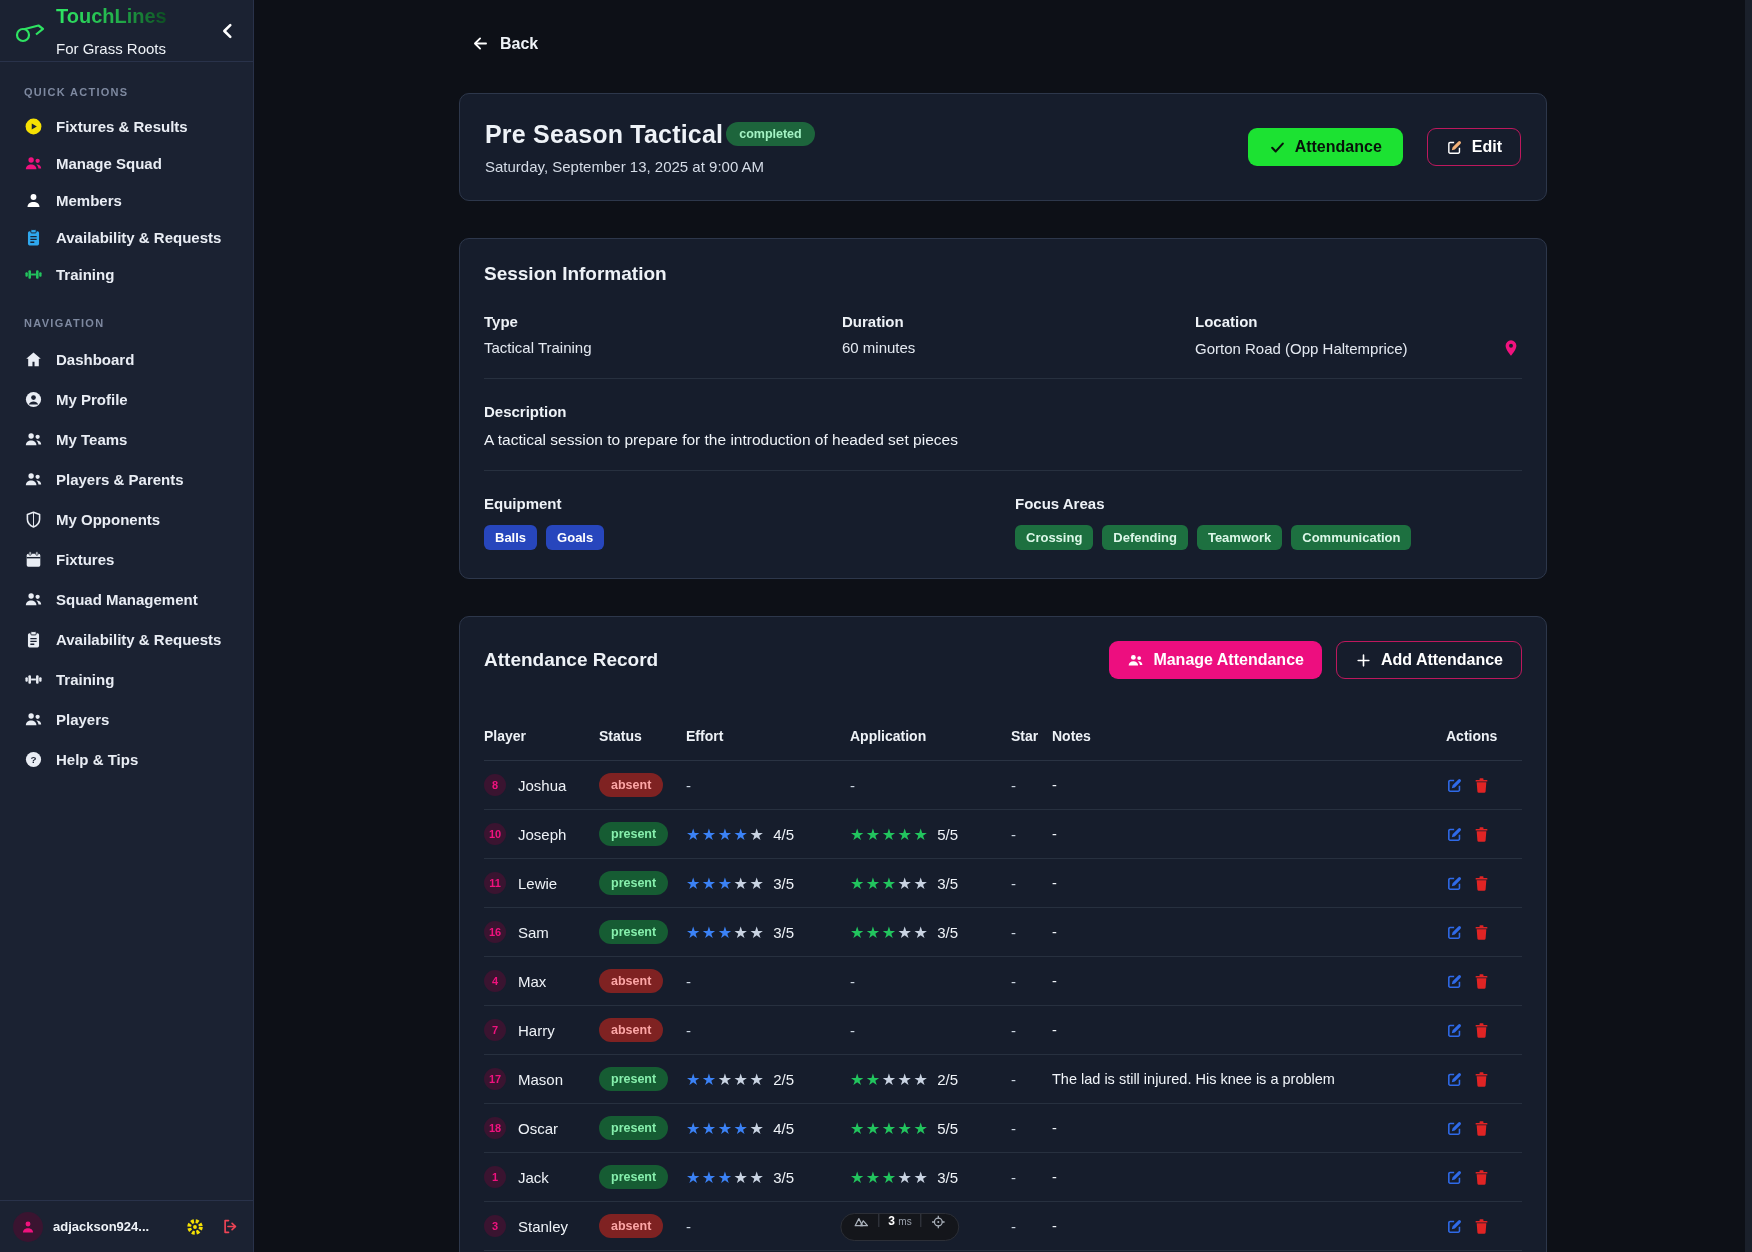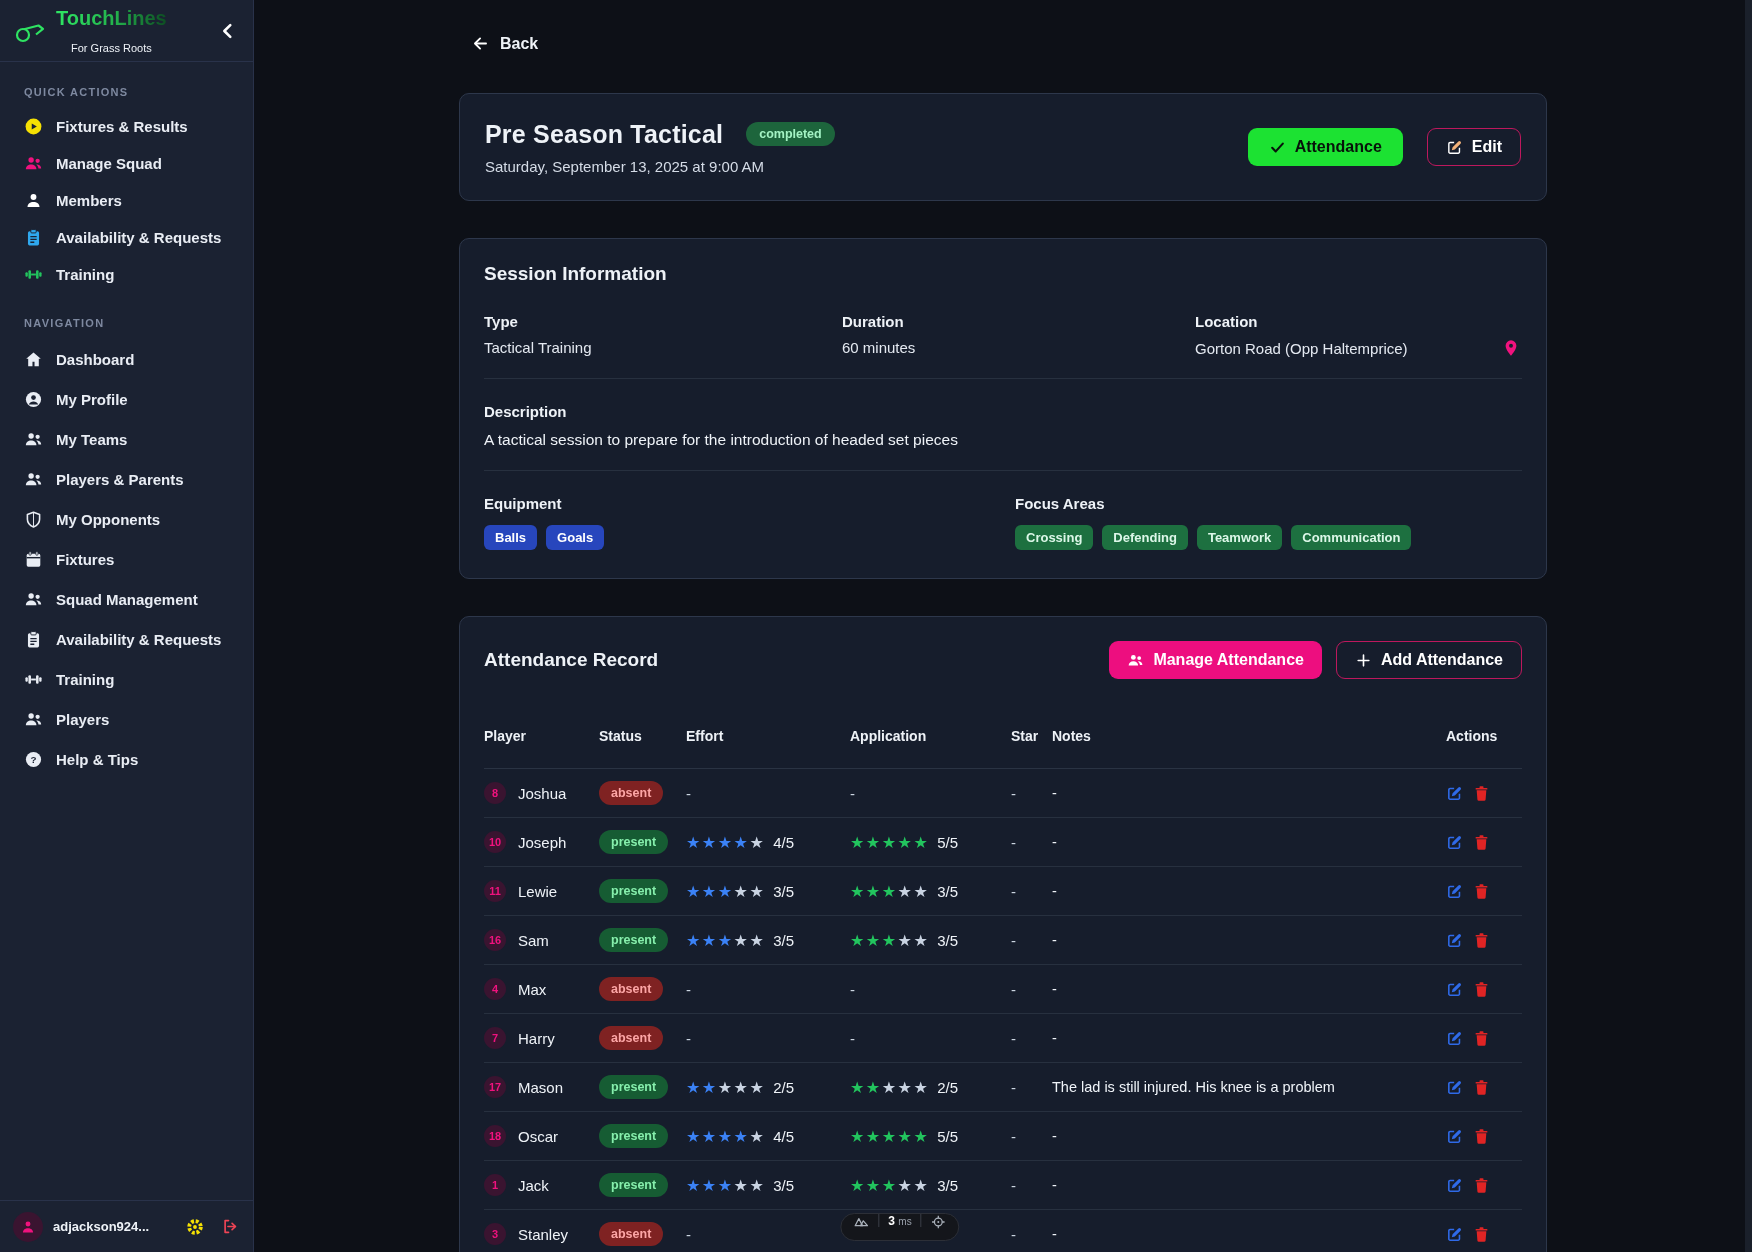--- a/index.html
+++ b/index.html
@@ -9,21 +9,21 @@
 
   
   .sidebar { position:fixed; left:0; top:0; width:254px; height:1252px;
     background:#1b2232; border-right:1px solid #29324a; z-index:5; }
   .side-head { height:62px; display:flex; align-items:center; gap:10px;
     padding:0 14px; border-bottom:1px solid #29324a; }
   .logo-ico { width:32px; height:26px; color:#2ee362; }
   .logo-txt .brand { font-size:20px; font-weight:bold;
     background:linear-gradient(90deg,#2fe764 0%,#23b04b 55%,#0d4c22 100%);
     -webkit-background-clip:text; background-clip:text; color:transparent; }
-  .logo-txt .tag { font-size:11px; color:#eef2f7; margin-top:12px;text-align:center; }
+  .logo-txt .tag { font-size:15px; color:#eef2f7; margin-top:12px; }
   .collapse { margin-left:auto; width:22px; height:22px; color:#fff; cursor:pointer; }
   .sec-label { font-size:11px; font-weight:bold; letter-spacing:1.3px;
     color:#7e89a0; margin:24px 0 10px 24px; }
   .side-item { height:37px; display:flex; align-items:center; gap:13px;
     padding-left:24px; cursor:pointer; font-size:15px; font-weight:600; color:#e9edf4; }
   .side-item.nav { height:40px; }
   .side-item .ico { width:19px; height:19px; flex:0 0 19px; }
   .user-bar { position:absolute; bottom:0; left:0; width:100%; height:52px;
     border-top:1px solid #29324a; display:flex; align-items:center; gap:10px; padding:0 13px; }
   .avatar { width:30px; height:30px; border-radius:50%; background:#3a1430;
@@ -38,21 +38,21 @@
   .content { width:1088px; margin:0 auto; }
   .back-row { padding-top:34px; margin-bottom:40px; margin-left:12px;
     display:flex; align-items:center; gap:10px; width:90px; cursor:pointer; }
   .back-row .ico { width:19px; height:19px; color:#fff; }
   .back-row span { font-size:16px; font-weight:bold; }
 
   .card { background:#161d2c; border:1px solid #2d374b; border-radius:10px; }
 
   .header-card { height:108px; margin-bottom:37px; display:flex;
     align-items:center; justify-content:space-between; padding:0 25px; }
-  .title-line { display:flex; align-items:center; gap:23px; }
+  .title-line { display:flex; align-items:center; gap:3px; }
   .page-title { font-size:25px; font-weight:bold; letter-spacing:.2px; }
   .pill-completed { background:#1d653c; color:#a3f2c3; font-size:12.5px; font-weight:600;
     padding:5px 13px; border-radius:13px; }
   .date-line { font-size:15px; color:#d4dbe6; margin-top:9px; }
   .hdr-btns { display:flex; gap:24px; }
   .btn { display:flex; align-items:center; gap:9px; height:38px; border-radius:9px;
     font-size:16px; font-weight:bold; cursor:pointer; border:none; }
   .btn .ico { width:17px; height:17px; }
   .btn-green { background:#1ce232; color:#07130a; padding:0 21px; }
   .btn-outline { background:transparent; border:1px solid #be185d; color:#fff; padding:0 18px; }
@@ -72,21 +72,21 @@
   .badge-row { display:flex; gap:9px; margin-top:13px; }
   .badge { font-size:13px; font-weight:bold; padding:5px 11px; border-radius:6px; }
   .badge-blue { background:#2746bd; color:#fff; }
   .badge-green { background:#1d7040; color:#dcf7e8; }
 
   .att-card { padding:24px 24px 0; min-height:700px; }
   .att-top { display:flex; align-items:center; justify-content:space-between; margin-bottom:49px; }
   .att-btns { display:flex; gap:14px; }
   .tbl-head, .tbl-row { display:grid;
     grid-template-columns:115px 87px 164px 161px 41px 1fr 76px; align-items:center; }
-  .tbl-head { font-size:14px; font-weight:bold; padding-bottom:24px;
+  .tbl-head { font-size:14px; font-weight:bold; padding-bottom:16px;
     border-bottom:1px solid #2a3343; }
   .tbl-row { height:49px; border-bottom:1px solid #27303f; }
   .p-cell { display:flex; align-items:center; gap:12px; }
   .jersey { width:22px; height:22px; border-radius:50%; background:#3a1430; color:#f0127e;
     font-size:11px; font-weight:bold; display:flex; align-items:center; justify-content:center; }
   .p-name { font-size:15px; font-weight:500; }
   .status-badge { display:inline-block; font-size:12.5px; font-weight:bold;
     padding:5px 12px; border-radius:13px; }
   .status-present { background:#165c33; color:#86efac; }
   .status-absent { background:#7f2222; color:#fca5a5; }

